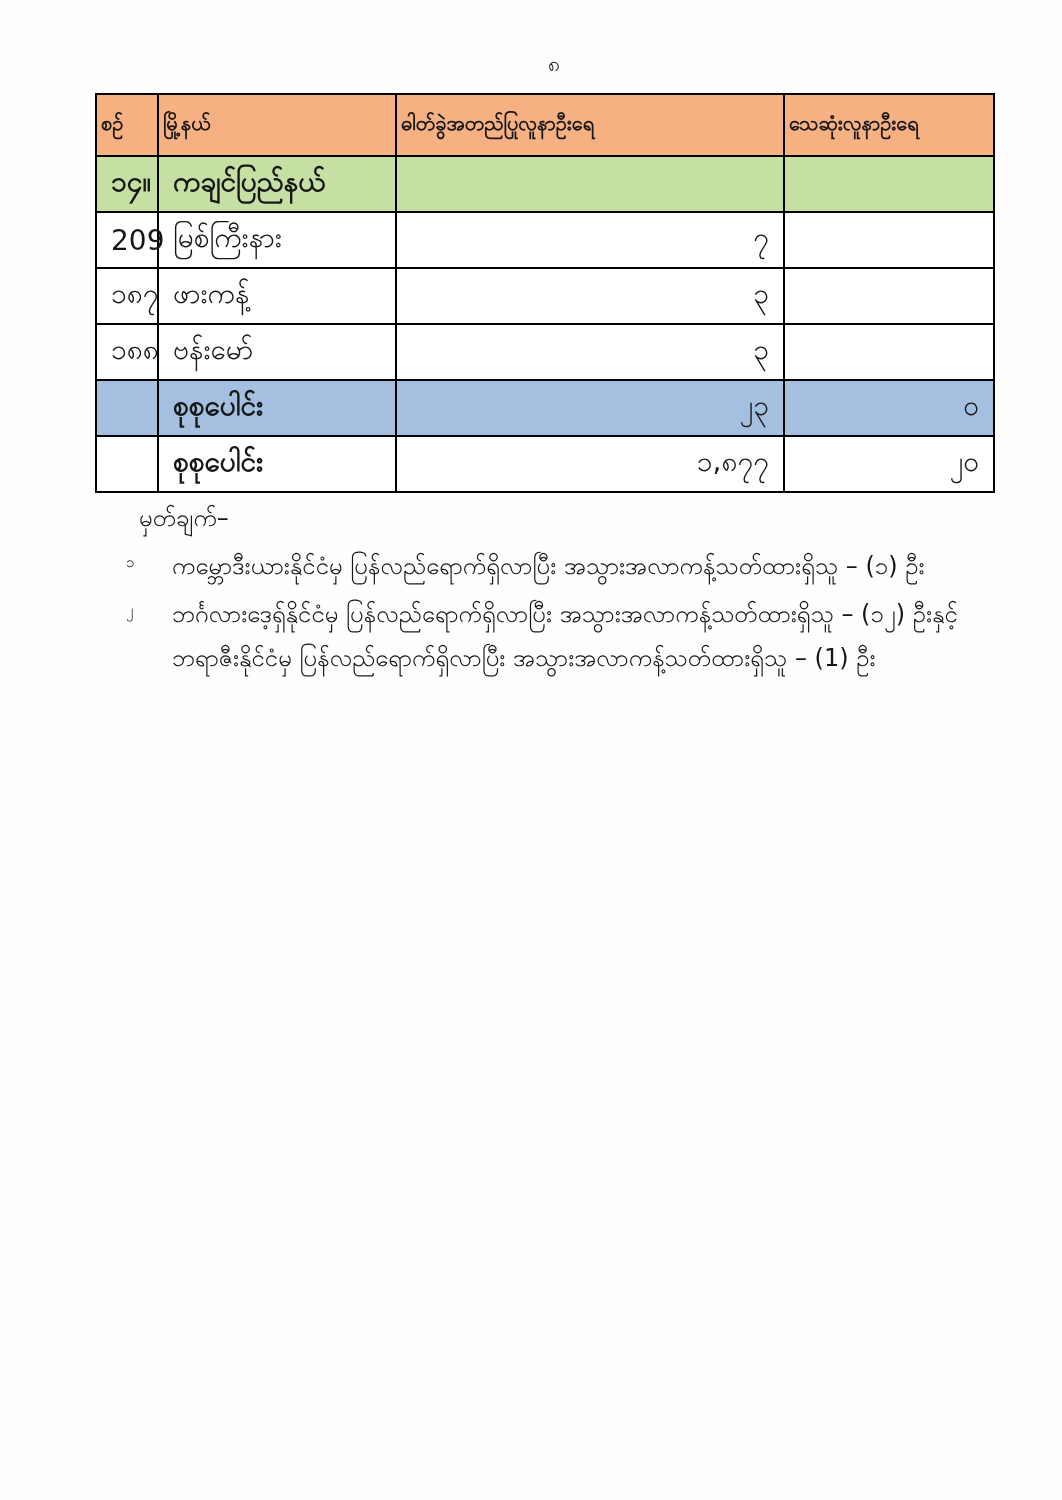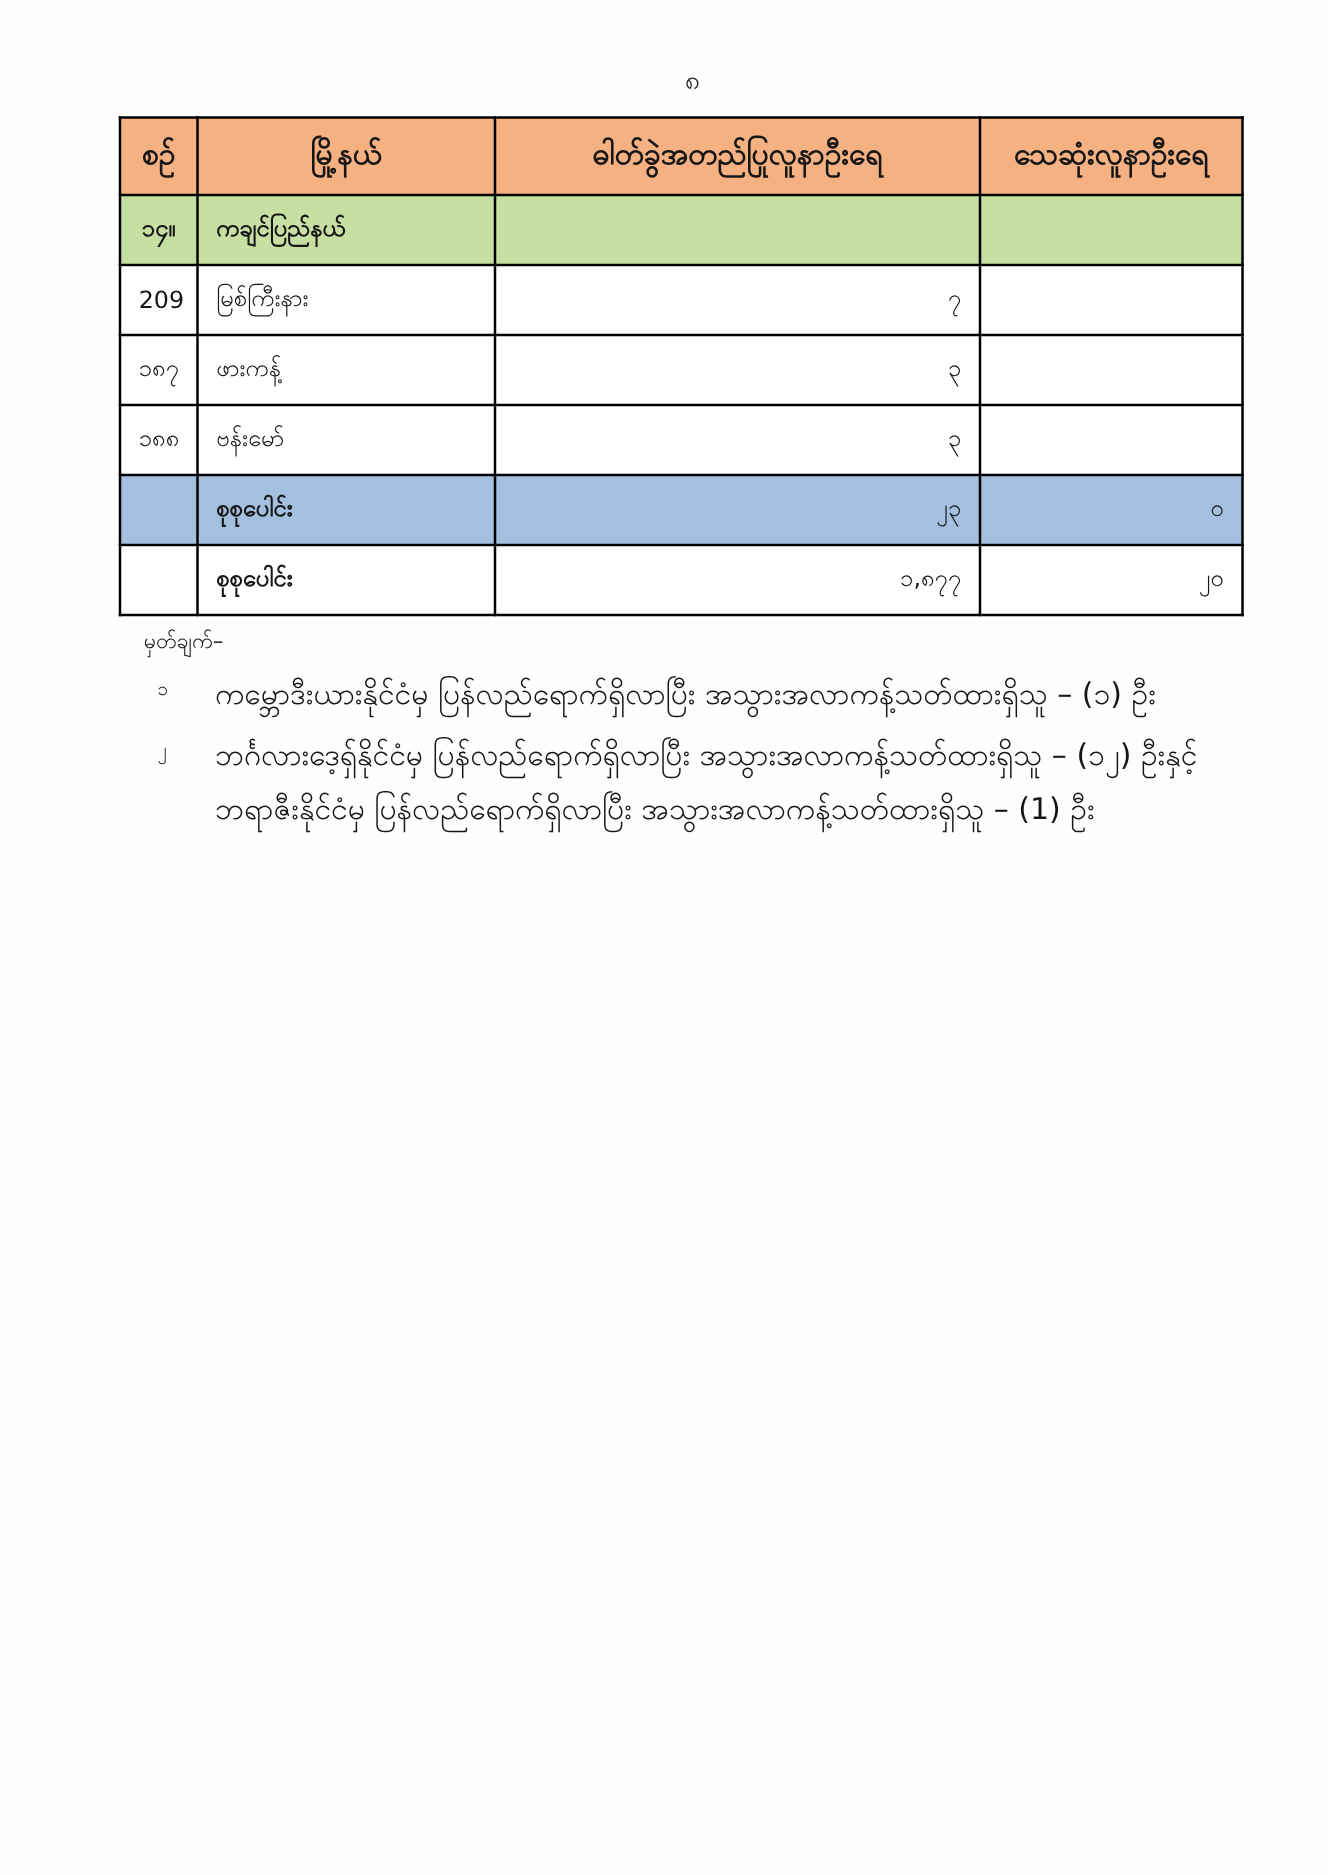--- a/index.html
+++ b/index.html
@@ -28,28 +28,28 @@
     border-collapse: collapse;
     table-layout: fixed;
   }
   .data-table th, .data-table td {
     border: 2px solid var(--border, #000000);
     padding: 0 14px;
     vertical-align: middle;
   }
   .data-table thead th {
     background: var(--header-bg, #F6B183);
-    font-size: 24px;
+    font-size: 20px;
     font-weight: bold;
-    text-align: center;
+    text-align: left;
     height: 62px;
     padding: 0 4px;
   }
   .data-table tbody td {
-    font-size: 19px;
+    font-size: 28px;
     height: 56px;
     background: #ffffff;
   }
   .state-row td {
     background: var(--state-bg, #C6DFA3) !important;
     font-weight: bold;
     font-size: 24px;
     height: 40px;
   }
   .subtotal-row td {
@@ -69,22 +69,22 @@
   .notes {
     position: absolute;
     left: 110px;
     top: 500px;
     width: 890px;
     font-size: 24px;
     line-height: 1.55;
     color: #161616;
   }
   .notes-heading {
-    margin-left: 5px;
-    font-size: 17px;
+    margin-left: 29px;
+    font-size: 24px;
   }
   .note-item {
     display: flex;
     align-items: flex-start;
     margin-top: 11px;
   }
   .note-marker {
     flex: 0 0 34px;
     margin-left: 16px;
     font-size: 15px;

